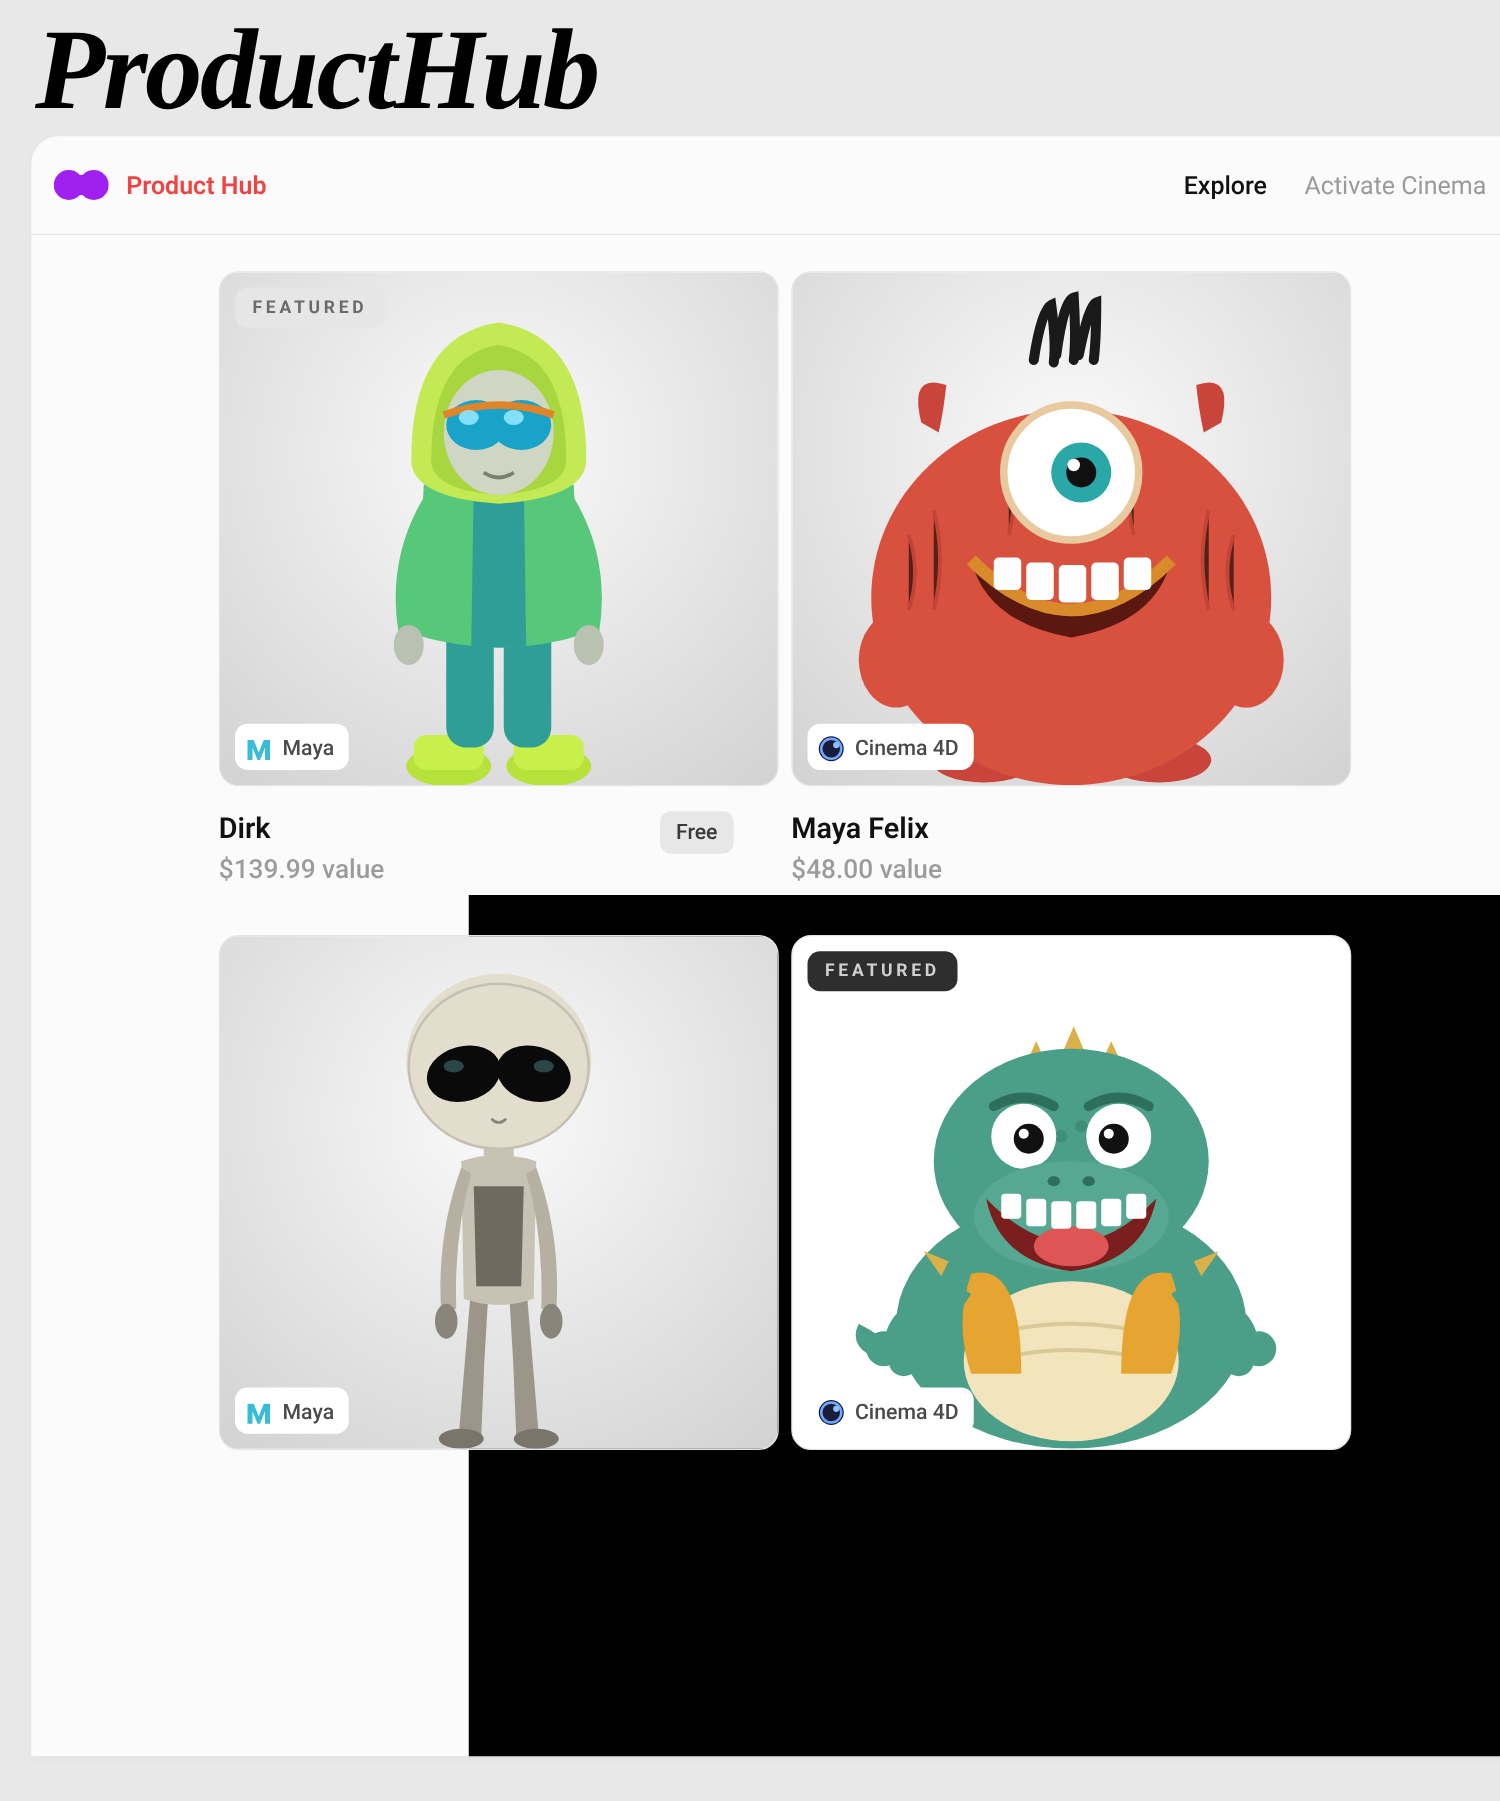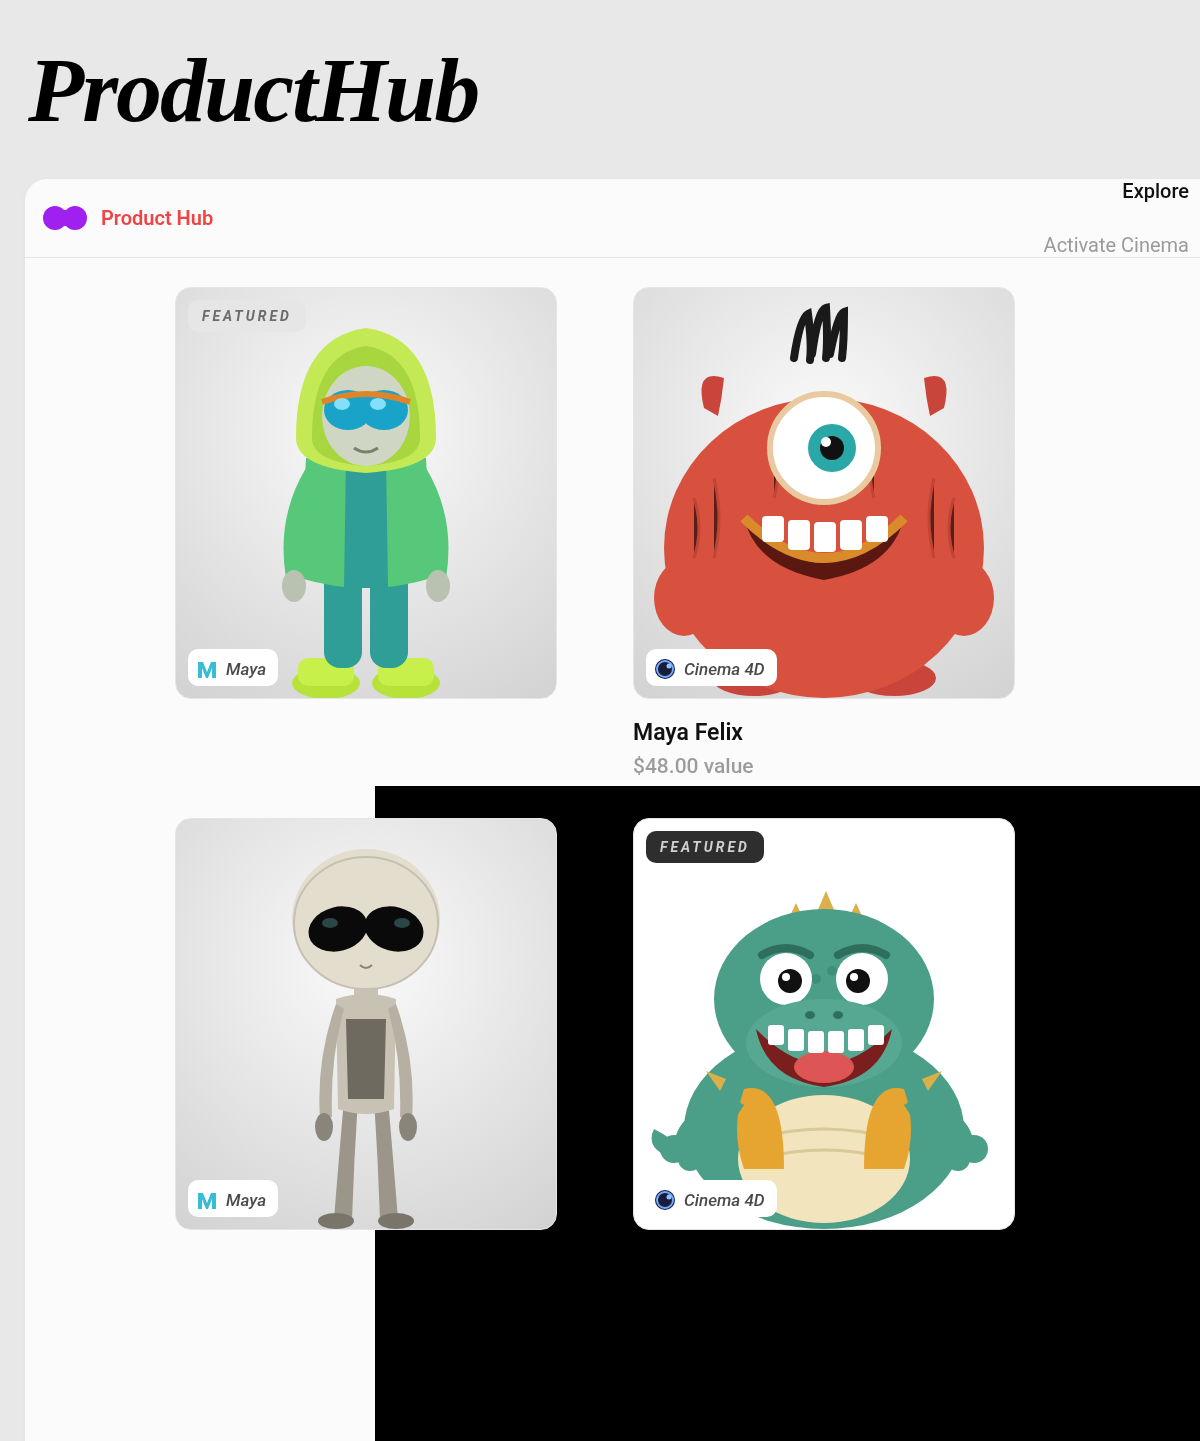--- a/index.html
+++ b/index.html
@@ -6,21 +6,21 @@
   html, body { width: 1200px; height: 1441px; overflow: hidden; }
   body {
     background: #e8e8e8;
     font-family: -apple-system, BlinkMacSystemFont, "Segoe UI", Roboto, Helvetica, Arial, sans-serif;
     color: #111;
   }
 
   
   .page-header {
     padding: 0 28px;
-    height: 179px;
+    height: 109px;
     display: flex;
     align-items: center;
   }
   .script-logo {
     font-family: "Brush Script MT", "Lucida Handwriting", cursive;
     font-style: italic;
     font-weight: 700;
     font-size: 92px;
     letter-spacing: -2px;
     line-height: 1;
@@ -61,23 +61,22 @@
     position: relative;
   }
   .brand-icon svg { display:block; }
   .brand-name {
     font-size: 20px;
     font-weight: 600;
     color: #ef4444;
   }
   .nav {
     display: flex;
-    align-items: flex-end;
+    align-items: center;
     gap: 30px;
-    flex-direction: column;
   }
   .nav a {
     font-size: 20px;
     text-decoration: none;
     cursor: pointer;
   }
   .nav-explore { color: #111; font-weight: 500; }
   .nav-activate { color: #9a9a9a; font-weight: 400; }
 
   
@@ -88,27 +87,26 @@
     flex-wrap: wrap;
     gap: 0;
   }
   .card {
     width: 412px;
     margin-right: 46px;
     margin-bottom: 40px;
   }
   .thumb {
     position: relative;
-    width: 382px;
+    width: 448px;
     height: 412px;
     border-radius: 16px;
     border: 1px solid #e5e5e5;
     background: radial-gradient(circle at 50% 40%, #f5f5f5 0%, #d8d8d8 100%);
     overflow: hidden;
-    font-style: italic;
   }
 
   .badge-featured {
     position: absolute;
     top: 12px;
     left: 12px;
     background: #e6e6e6;
     color: #6b6b6b;
     font-size: 14px;
     font-weight: 700;
@@ -264,20 +262,27 @@
         </div>
         <div class="software-pill">
           <span class="sw-icon">
             <svg width="22" height="22" viewBox="0 0 22 22">
                 <path d="M2 20 L2 4 L7 4 L11 14 L15 4 L20 4 L20 20 L16 20 L16 10 L12 20 L10 20 L6 10 L6 20 Z" fill="#39bcd6"></path>
               </svg>
           </span>
           <span>Maya</span>
         </div>
       </div>
+      <div class="card-meta">
+        <div>
+          <div class="card-title">Dirk</div>
+          <div class="card-sub">$139.99 value</div>
+        </div>
+        <div class="price-badge">Free</div>
+      </div>
     </div>
 
     <div class="card">
       <div class="thumb light">
         <div class="char">
           <svg width="380" height="400" viewBox="0 0 380 400">
 
             <ellipse cx="120" cy="380" rx="42" ry="18" fill="#c9453b"></ellipse>
             <ellipse cx="260" cy="380" rx="42" ry="18" fill="#c9453b"></ellipse>
 

